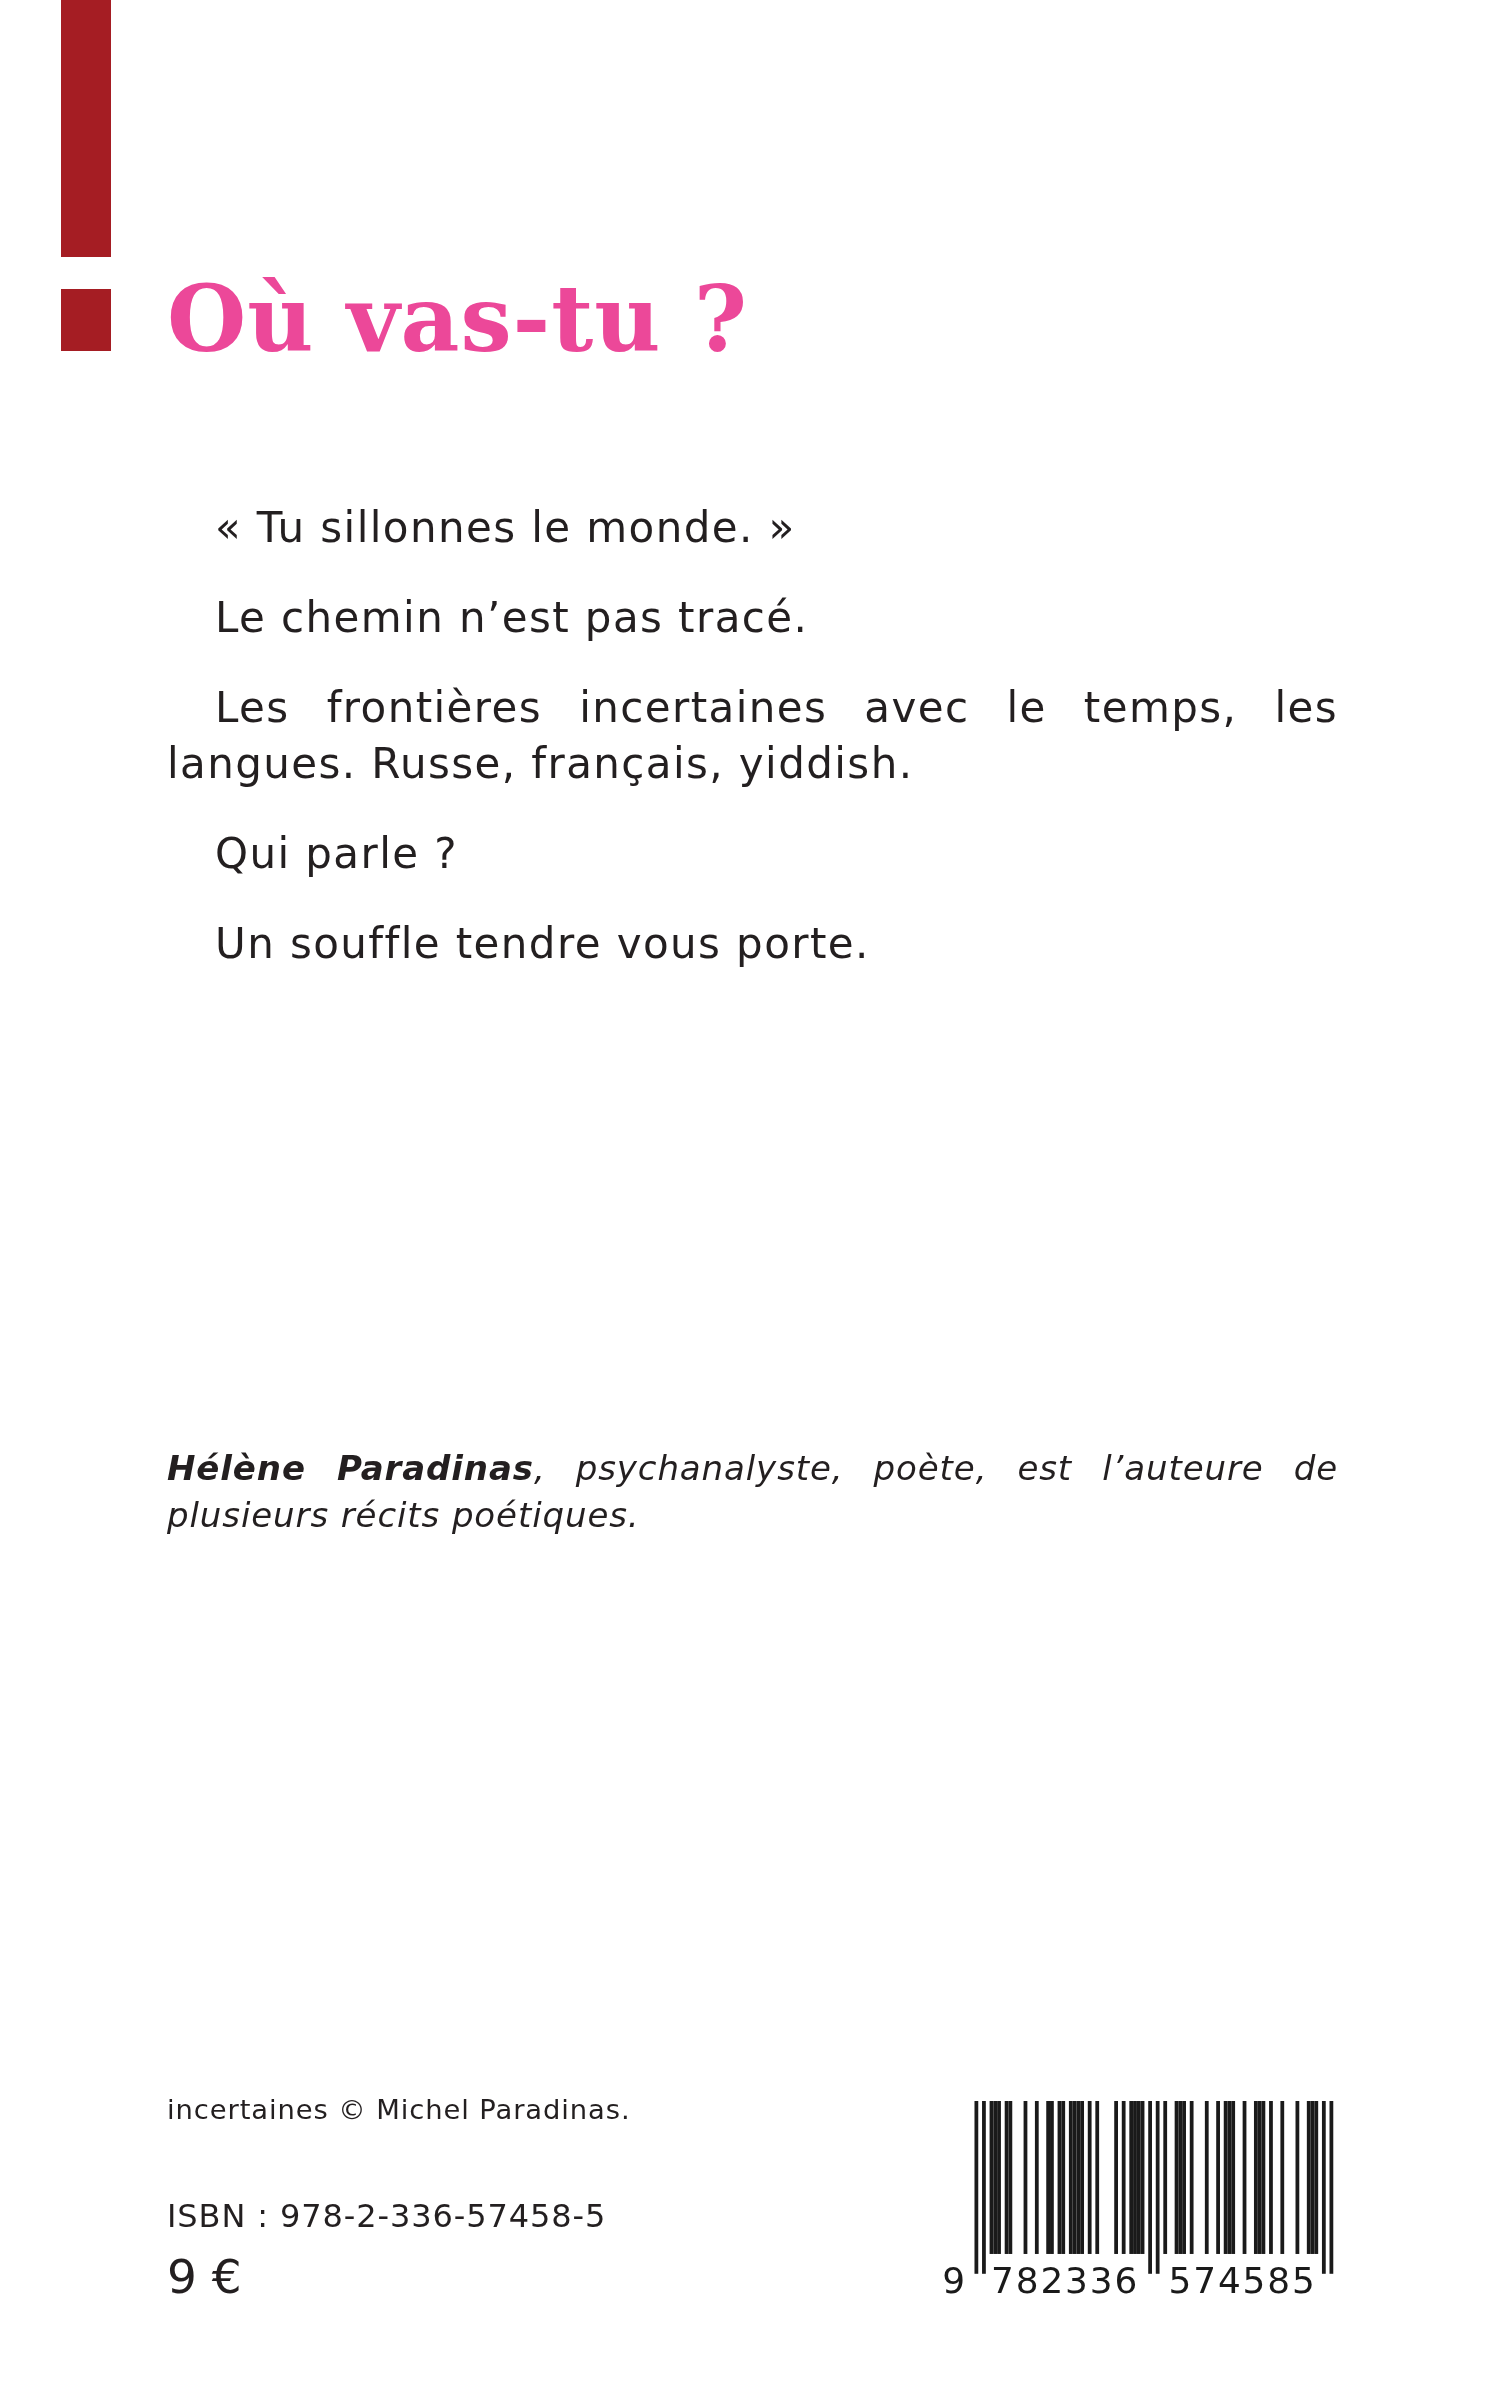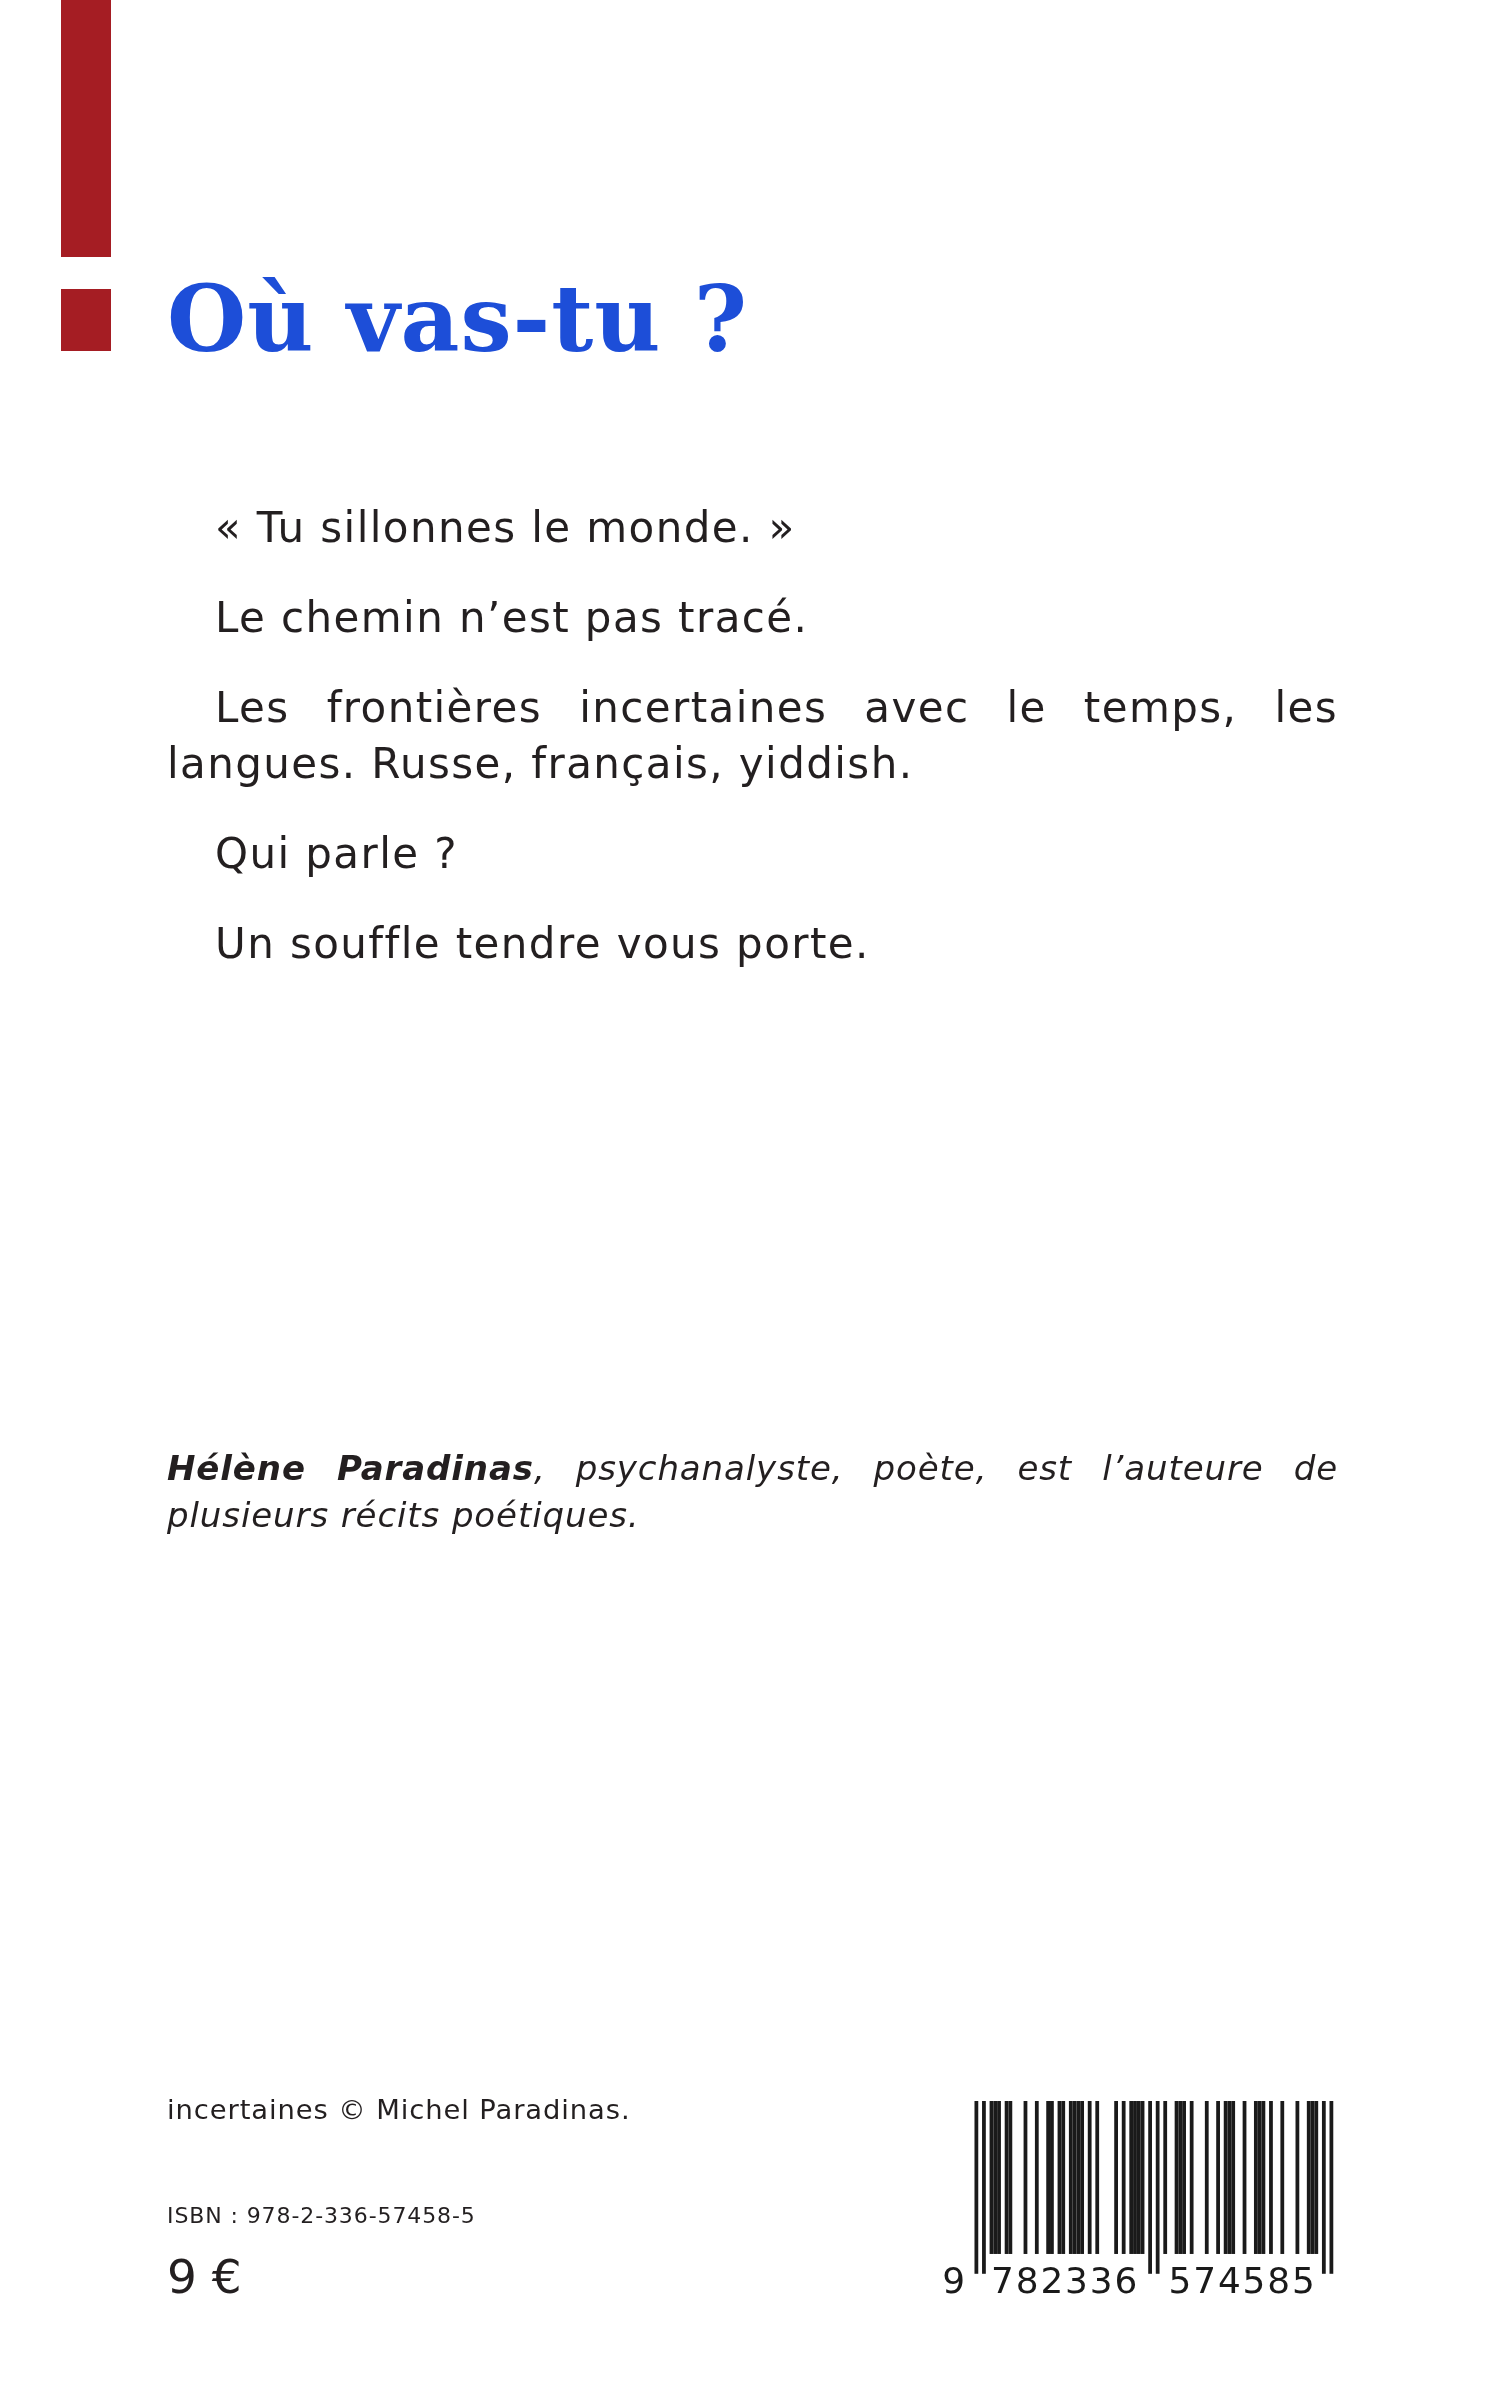--- a/index.html
+++ b/index.html
@@ -2,29 +2,29 @@
 <html style="font-size:15px"><head>
 <meta charset="utf-8">
 <style>
   html, body { margin: 0; padding: 0; background: #ffffff; }
   body { width: 1508px; height: 2402px; position: relative; overflow: hidden;
          font-family: "DejaVu Sans", "Liberation Sans", sans-serif; color: #231f20; }
   .bar-top { position: absolute; left: 61px; top: 0; width: 50px; height: 257px; background: #a51d23; }
   .bar-square { position: absolute; left: 61px; top: 289px; width: 50px; height: 62px; background: #a51d23; }
   .title { position: absolute; left: 167px; top: 267px; margin: 0;
            font-family: "DejaVu Serif", "Liberation Serif", serif; font-weight: bold;
-           font-size: 91px; line-height: 104px; color: #1d4ed8; letter-spacing: 0.9px; white-space: nowrap; }
+           font-size: 91px; line-height: 104px; color: #ec4899; letter-spacing: 0.9px; white-space: nowrap; }
   .blurb { position: absolute; left: 167px; top: 500px; width: 1171px; }
   .blurb p { margin: 0 0 34px 0; font-size: 42px; line-height: 56px; text-align: justify;
              text-indent: 48px; font-weight: normal; letter-spacing: 1.4px; }
   .bio { position: absolute; left: 167px; top: 1445px; width: 1171px; margin: 0;
          font-size: 34px; line-height: 47px; font-style: italic; text-align: justify; letter-spacing: 0.9px; }
   .bio .author { font-weight: bold; }
   .credit { position: absolute; left: 167px; top: 2094px; font-size: 27.4px; line-height: 31px; letter-spacing: 0.9px; }
-  .isbn { position: absolute; left: 167px; top: 2197px; font-size: 22px; line-height: 38px; letter-spacing: 0.9px; }
+  .isbn { position: absolute; left: 167px; top: 2197px; font-size: 32px; line-height: 38px; letter-spacing: 0.9px; }
   .price { position: absolute; left: 167px; top: 2250px; font-size: 47px; line-height: 53px; }
   .barcode { position: absolute; left: 927px; top: 2101px; width: 416px; height: 203px; }
   .barcode svg { display: block; }
 </style>
 </head>
 <body>
 
 <div class="bar-top"></div>
 <div class="bar-square"></div>
 

